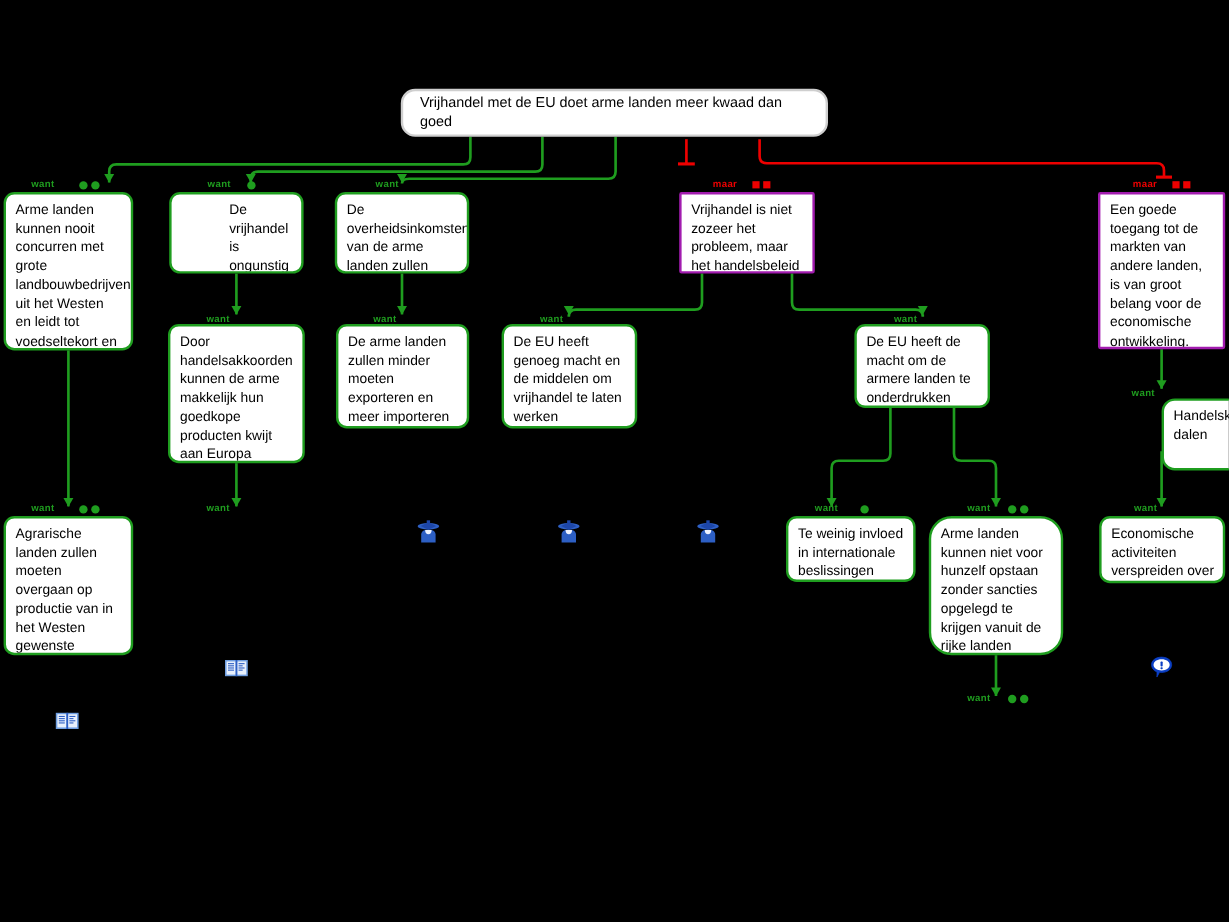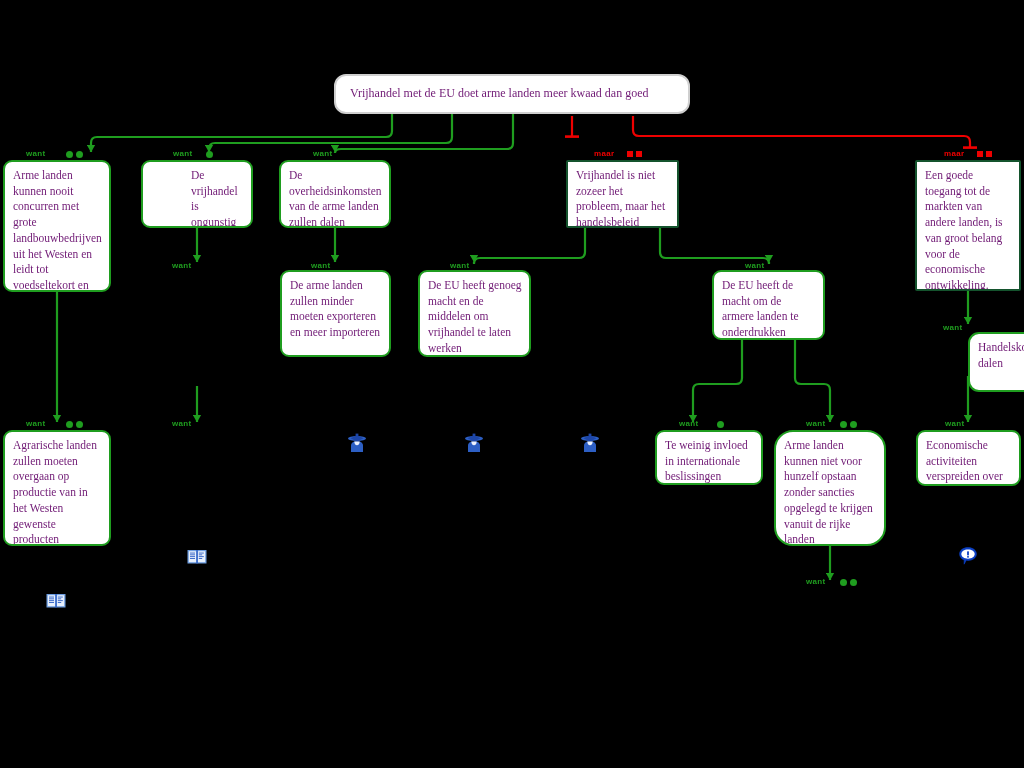--- a/index.html
+++ b/index.html
@@ -24,40 +24,39 @@
     position: absolute;
     left: 0; top: 0;
     width: 1024px;
     height: 768px;
     pointer-events: none;
   }
   .node {
     position: absolute;
     box-sizing: border-box;
     background: #ffffff;
-    color: #701a75;
+    color: #000000;
     font-size: 11.5px;
     line-height: 15.7px;
     padding: 6px 7px 6px 8px;
     border: 2px solid #1f9d1f;
     border-radius: 9px;
     white-space: pre-wrap;
     overflow: hidden;
-    font-family: Liberation Serif, serif;
   }
   .node.root {
     border: 2px solid #cfcfcf;
     border-radius: 12px;
     font-size: 12px;
     padding: 0 14px;
     display: flex;
     align-items: center;
   }
   .node.objection {
-    border: 2px solid #14532d;
+    border: 2px solid #a21caf;
     border-radius: 2px;
   }
   .conn-label {
     position: absolute;
     font-size: 8px;
     font-weight: bold;
     letter-spacing: 0.3px;
     color: #1f9d1f;
     white-space: nowrap;
   }
@@ -141,20 +140,21 @@
   <div class="node" style="left:3px;top:160px;width:108px;height:132px;">Arme landen kunnen nooit concurren met grote landbouwbedrijven uit het Westen en leidt tot voedseltekort en milieuproblemen in het eigen land</div>
 
   <div class="node" style="left:141px;top:160px;width:112px;height:68px;padding-left:48px;">De vrijhandel is ongunstig voor de Europese producenten</div>
 
   <div class="node" style="left:279px;top:160px;width:112px;height:68px;">De overheidsinkomsten van de arme landen zullen dalen</div>
 
   <div class="node objection" style="left:566px;top:160px;width:113px;height:68px;">Vrijhandel is niet zozeer het probleem, maar het handelsbeleid</div>
 
   <div class="node objection" style="left:915px;top:160px;width:106px;height:131px;">Een goede toegang tot de markten van andere landen, is van groot belang voor de economische ontwikkeling.</div>
 
+  <div class="node" style="left:140px;top:270px;width:114px;height:116px;">Door handelsakkoorden kunnen de arme makkelijk hun goedkope producten kwijt aan Europa</div>
 
   <div class="node" style="left:280px;top:270px;width:111px;height:87px;">De arme landen zullen minder moeten exporteren en meer importeren</div>
 
   <div class="node" style="left:418px;top:270px;width:113px;height:87px;">De EU heeft genoeg macht en de middelen om vrijhandel te laten werken</div>
 
   <div class="node" style="left:712px;top:270px;width:113px;height:70px;">De EU heeft de macht om de armere landen te onderdrukken</div>
 
   <div class="node" style="left:968px;top:332px;width:105px;height:60px;border-radius:11px;">Handelskosten dalen</div>
 
   <div class="node" style="left:3px;top:430px;width:108px;height:116px;">Agrarische landen zullen moeten overgaan op productie van in het Westen gewenste producten</div>

